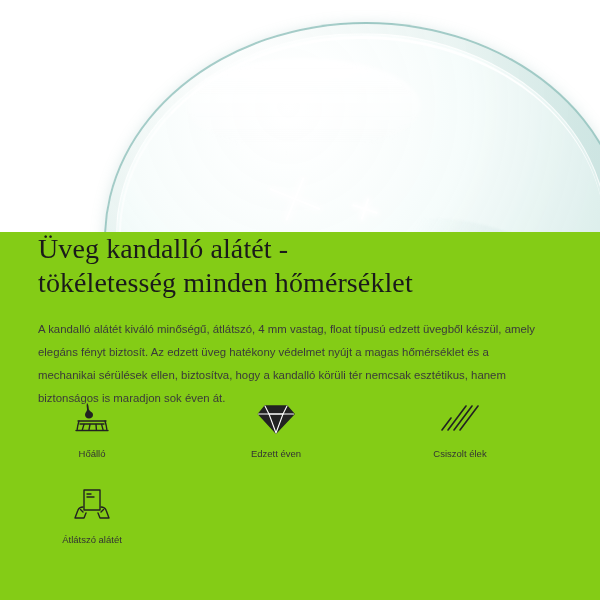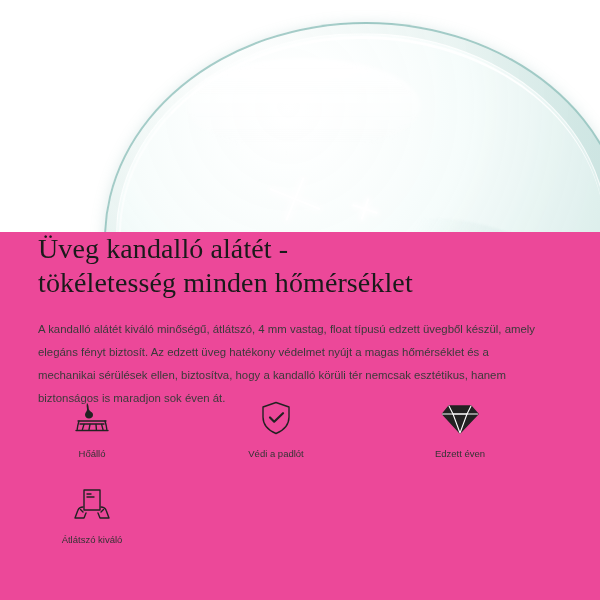--- a/index.html
+++ b/index.html
@@ -12,21 +12,21 @@
     background: #ffffff;
     font-family: "Liberation Sans", sans-serif;
     color: #222222;
     overflow: hidden;
   }
   .page {
     position: relative;
     width: 600px;
     height: 600px;
     overflow: hidden;
-    background: #ec4899;
+    background: #84cc16;
   }
 
   
   .hero {
     position: absolute;
     left: 0;
     top: 0;
     width: 600px;
     height: 232px;
     overflow: hidden;
@@ -221,50 +221,52 @@
           <path d="M7 22c-1 3.2-1.6 5.6-1.8 8.4"></path>
           <path d="M33 22c1 3.2 1.6 5.6 1.8 8.4"></path>
           <path d="M4 31.5h32"></path>
           <path d="M12 25.4l-1.6 5.2M18 25.4l-1 5.2M24 25.4l.4 5.2M29.6 25.4l1.4 5.2"></path>
         </svg>
       </div>
       <div class="feature-label">Hőálló</div>
     </div>
 
 
-    <div class="feature">
-      <div class="feature-icon">
-        <svg width="40" height="38" viewBox="0 0 40 38" fill="none" stroke="#222" stroke-width="1.4" stroke-linecap="round" stroke-linejoin="round">
-          <path d="M20 3.5l13 4.5v10c0 8-5.6 13.5-13 16.5C12.6 31.5 7 26 7 18V8z"></path>
-          <path d="M14 18.5l4.2 4.2L27 14.2" stroke-width="2.2"></path>
-        </svg>
-      </div>
-      <div class="feature-label">Védi a padlót</div>
-    </div>
 
     <div class="feature">
       <div class="feature-icon">
         <svg width="40" height="38" viewBox="0 0 40 38" fill="none" stroke="#222" stroke-width="1.4" stroke-linecap="round" stroke-linejoin="round">
           <path d="M9 7h22l7 8-18 19L2.5 15z" fill="#222" stroke="#222"></path>
           <path d="M9 7l4 8h14l4-8" stroke="#ffffff" stroke-width="1.1"></path>
           <path d="M2.5 15h35" stroke="#ffffff" stroke-width="1.1"></path>
           <path d="M13 15l7 19 7-19" stroke="#ffffff" stroke-width="1.1"></path>
         </svg>
       </div>
       <div class="feature-label">Edzett éven</div>
     </div>
 
+    <div class="feature">
+      <div class="feature-icon">
+        <svg width="40" height="38" viewBox="0 0 40 38" fill="none" stroke="#222" stroke-width="1.6" stroke-linecap="round">
+          <path d="M8 31L26 7"></path>
+          <path d="M14 31L32 7"></path>
+          <path d="M20 31L38 7"></path>
+          <path d="M2 31L11 19"></path>
+        </svg>
+      </div>
+      <div class="feature-label">Csiszolt élek</div>
+    </div>
 
     <div class="feature">
       <div class="feature-icon">
         <svg width="40" height="38" viewBox="0 0 40 38" fill="none" stroke="#222" stroke-width="1.4" stroke-linecap="round" stroke-linejoin="round">
           <rect x="12" y="5" width="16" height="20"></rect>
           <path d="M15 9l4 0M15 12l7 0"></path>
           <path d="M11 22c-2.5 0-4.5 1.6-5.2 3.6L3 33h9l2-5"></path>
           <path d="M29 22c2.5 0 4.5 1.6 5.2 3.6L37 33h-9l-2-5"></path>
           <path d="M8.5 24.5l2.5 2.5M31.5 24.5L29 27"></path>
         </svg>
       </div>
-      <div class="feature-label">Átlátszó kiváló</div>
+      <div class="feature-label">Átlátszó alátét</div>
     </div>
 
   </div>
 </div>
 
 </body></html>

